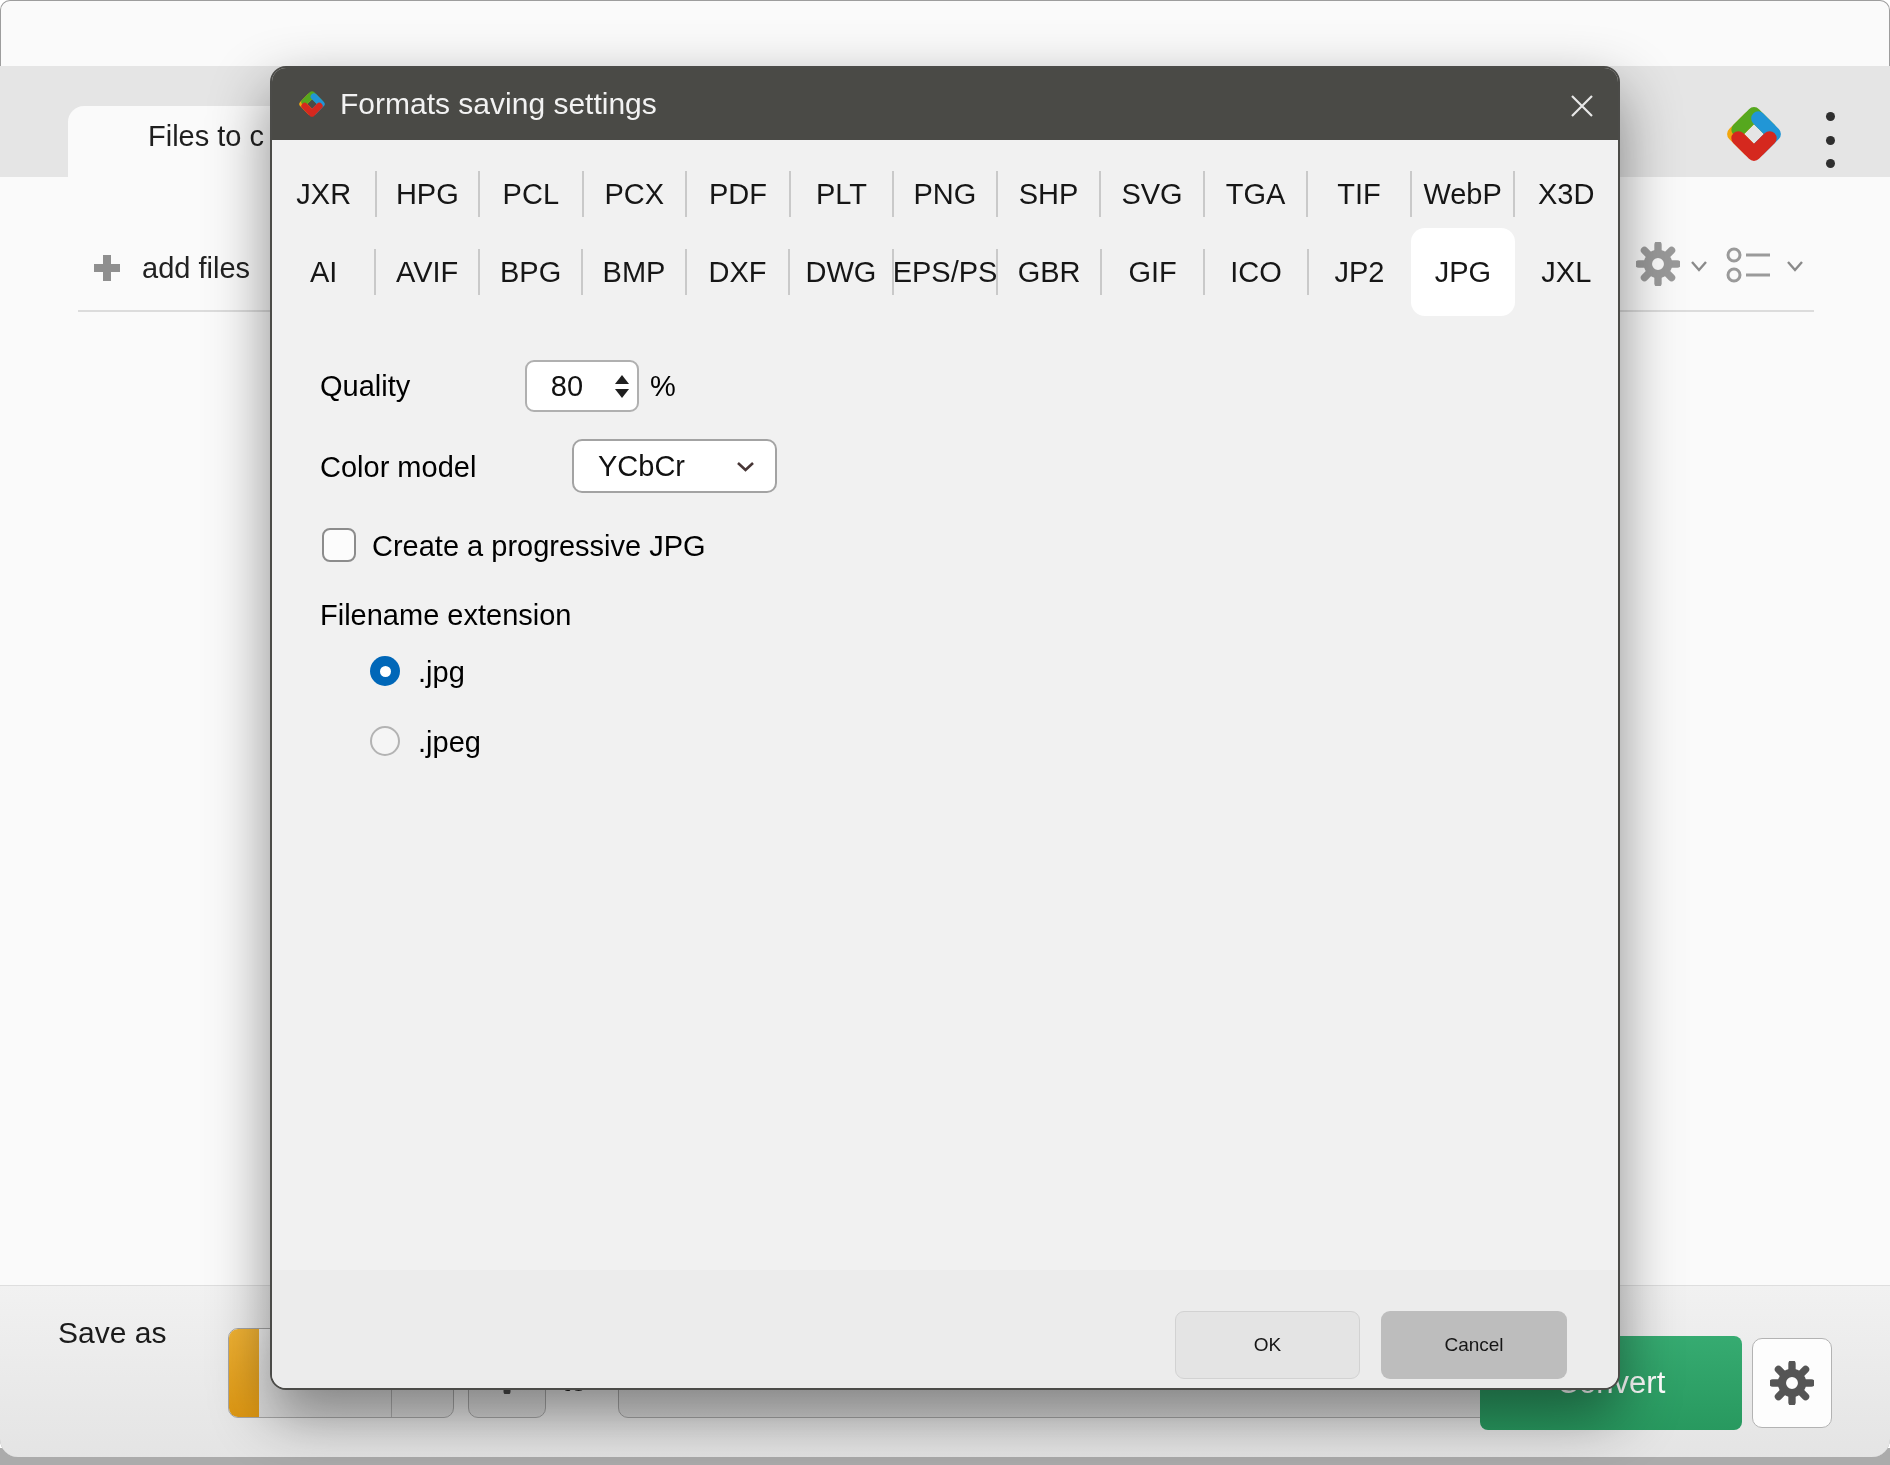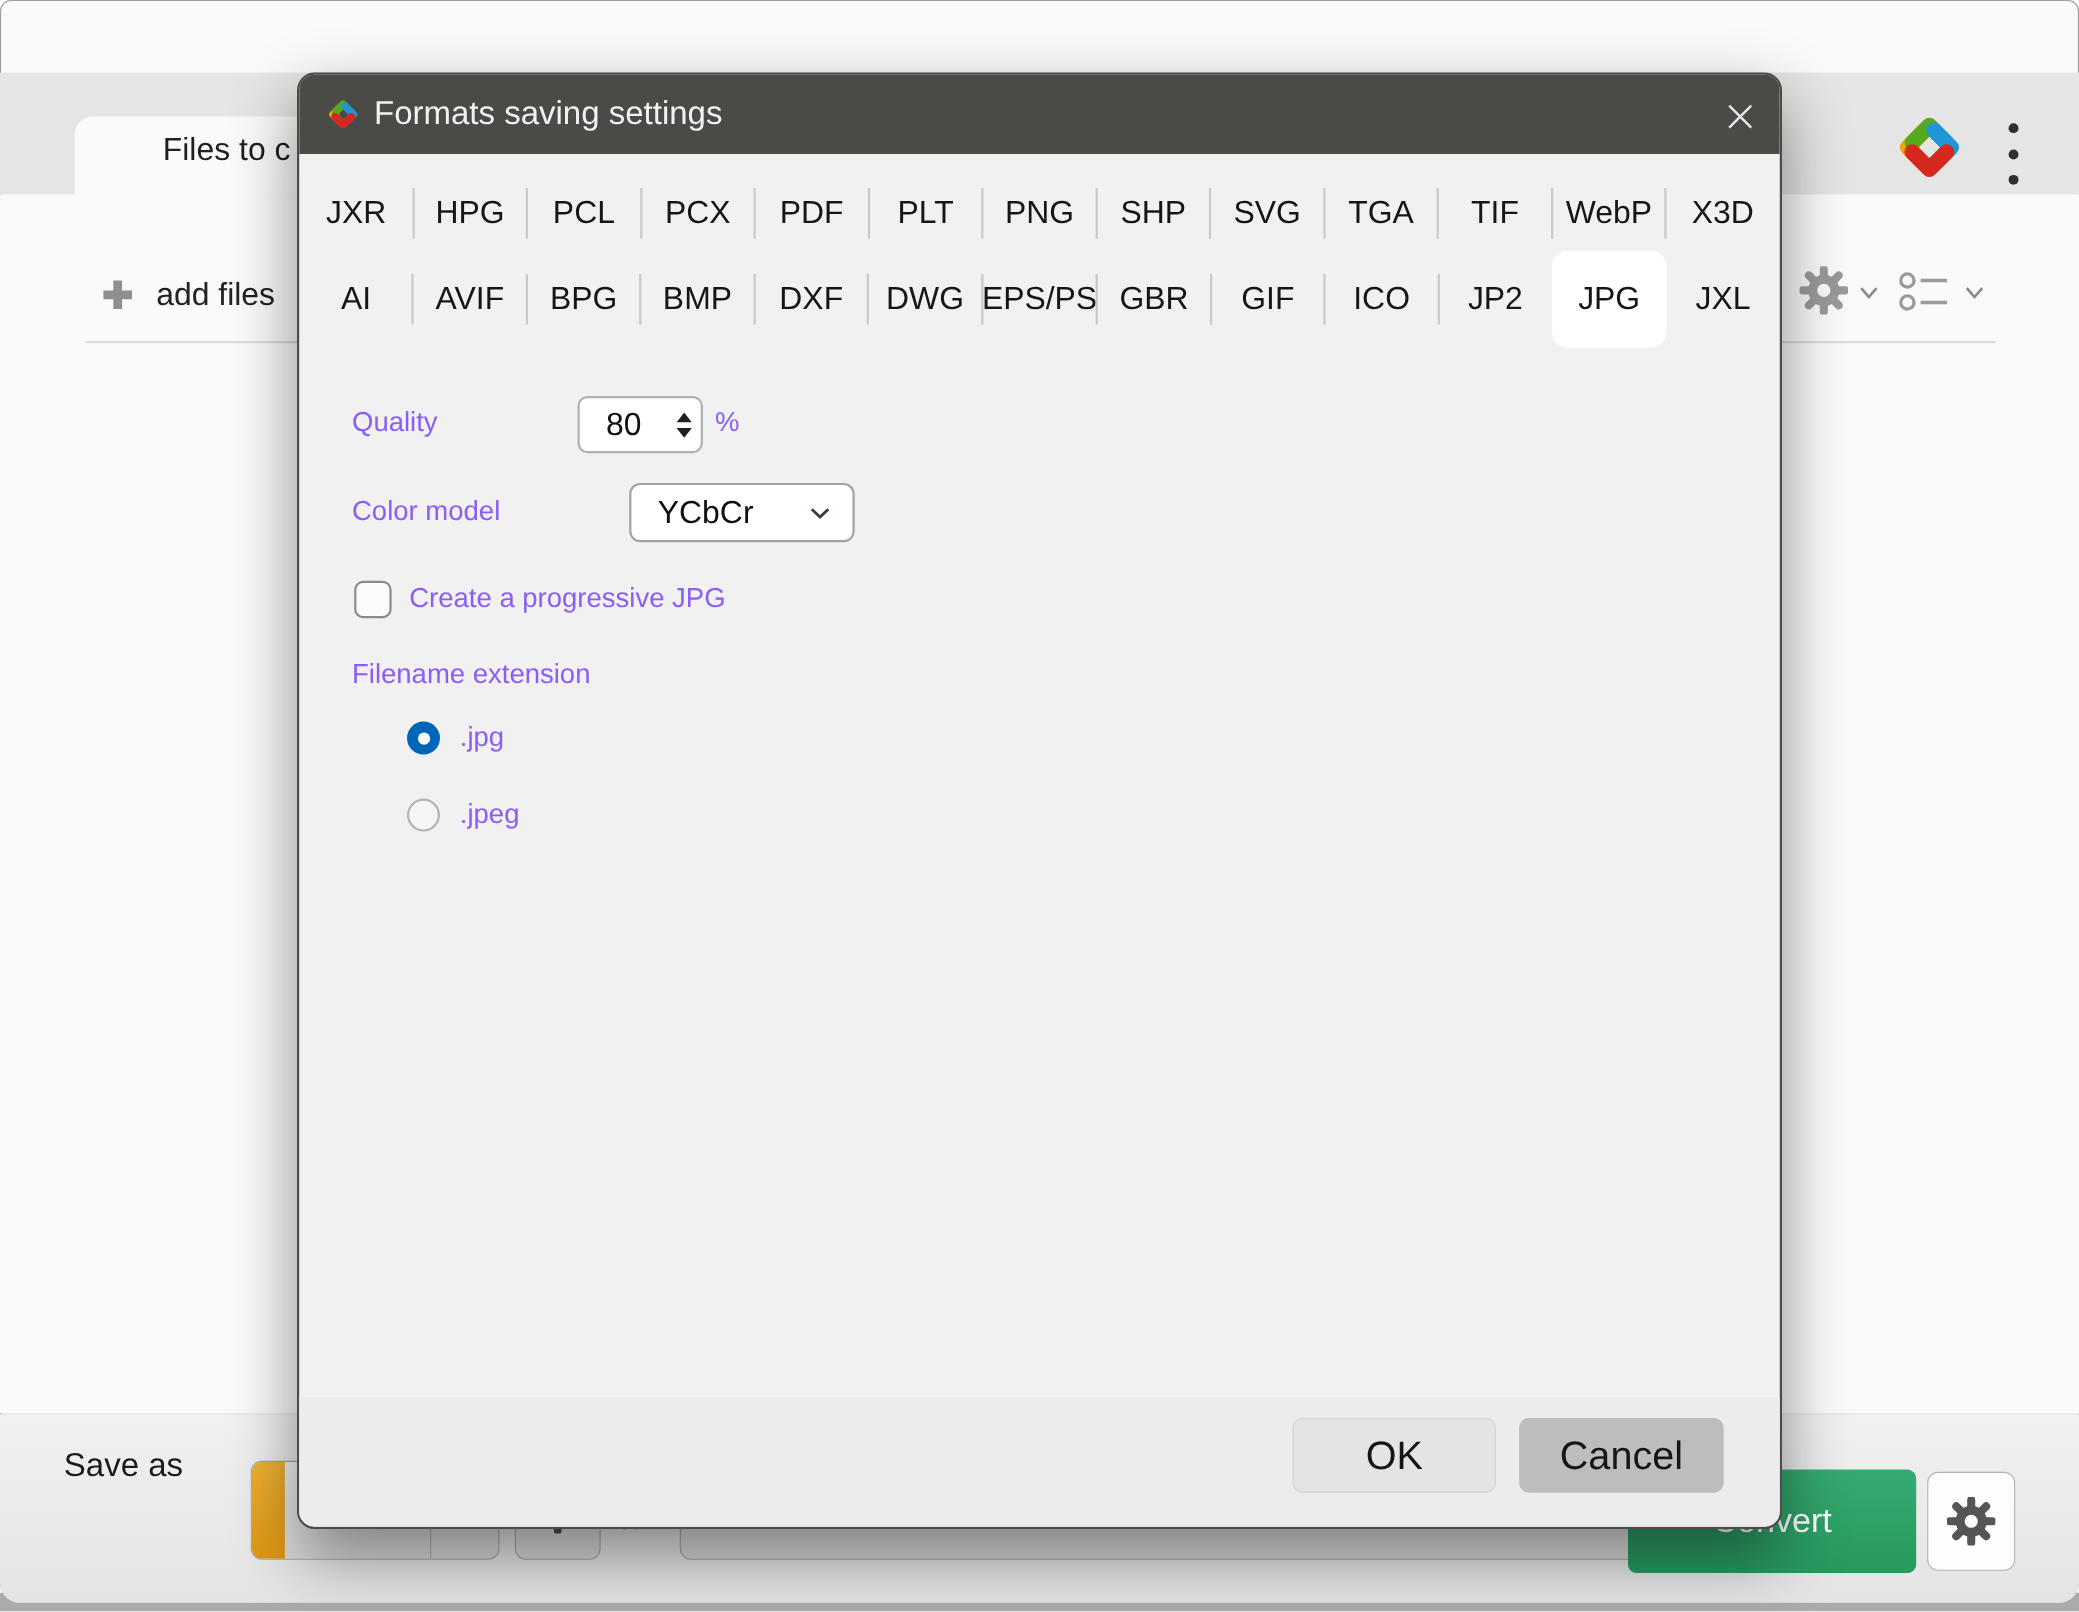--- a/index.html
+++ b/index.html
@@ -81,43 +81,43 @@
 
   .tab-row{position:absolute;left:0;width:100%;height:80px;display:flex;}
   .tab-row1{top:86px;} .tab-row2{top:164px;}
   .tab{flex:1;position:relative;display:flex;align-items:center;justify-content:center;
        font-size:29px;color:#161616;}
   .tab::before{content:"";position:absolute;left:-1px;top:17px;width:2px;height:46px;background:#c9c9c9;}
   .tab:first-child::before{display:none;}
   .tab.selected{background:#ffffff;border-radius:14px;margin-top:-4px;height:88px;z-index:2;}
   .tab.selected::before,.tab.selected + .tab::before{display:none;}
 
-  .dlg-label{position:absolute;font-size:25px;color:#8b5cf6;}
+  .dlg-label{position:absolute;font-size:29px;color:#000000;}
   .spinbox{position:absolute;left:253px;top:292px;width:114px;height:52px;background:#fff;
            border:2px solid #b0b0b0;border-radius:9px;box-sizing:border-box;
            display:flex;align-items:center;}
   .spin-value{flex:1;text-align:center;font-size:29px;color:#111;}
   .spin-arrows{width:30px;height:100%;display:flex;flex-direction:column;
                align-items:center;justify-content:center;gap:5px;}
   .selectbox{position:absolute;left:300px;top:371px;width:205px;height:54px;background:#fff;
              border:2px solid #a3a3a3;border-radius:10px;box-sizing:border-box;
              display:flex;align-items:center;}
   .select-value{margin-left:24px;font-size:29px;color:#111;flex:1;}
   .select-chevron{margin-right:20px;}
   .checkbox{position:absolute;left:50px;top:460px;width:34px;height:34px;background:#fcfcfc;
             border:2.5px solid #8c8c8c;border-radius:8px;box-sizing:border-box;}
   .radio{position:absolute;width:30px;height:30px;border-radius:50%;box-sizing:border-box;}
   .radio.on{background:#0067b8;}
   .radio.on::after{content:"";position:absolute;left:9.5px;top:9.5px;width:11px;height:11px;
                    border-radius:50%;background:#fff;}
   .radio.off{background:#f5f5f5;border:2.5px solid #b3b3b3;}
 
   .dlg-footer{position:absolute;left:0;top:1202px;width:100%;height:118px;background:#ececec;}
-  .dlg-btn{position:absolute;top:19px;height:68px;border-radius:9px;display:flex;
-           align-items:center;justify-content:center;font-size:36px;color:#161616;
+  .dlg-btn{position:absolute;top:41px;height:68px;border-radius:9px;display:flex;
+           align-items:center;justify-content:center;font-size:19px;color:#161616;
            box-sizing:border-box;}
   .btn-ok{left:903px;width:185px;background:#e4e4e4;border:1px solid #d2d2d2;}
   .btn-cancel{left:1109px;width:186px;background:#bdbdbd;}
 </style>
 </head>
 <body>
 
 <div class="screen">
 
   <div class="abs desktop-strip"></div>

